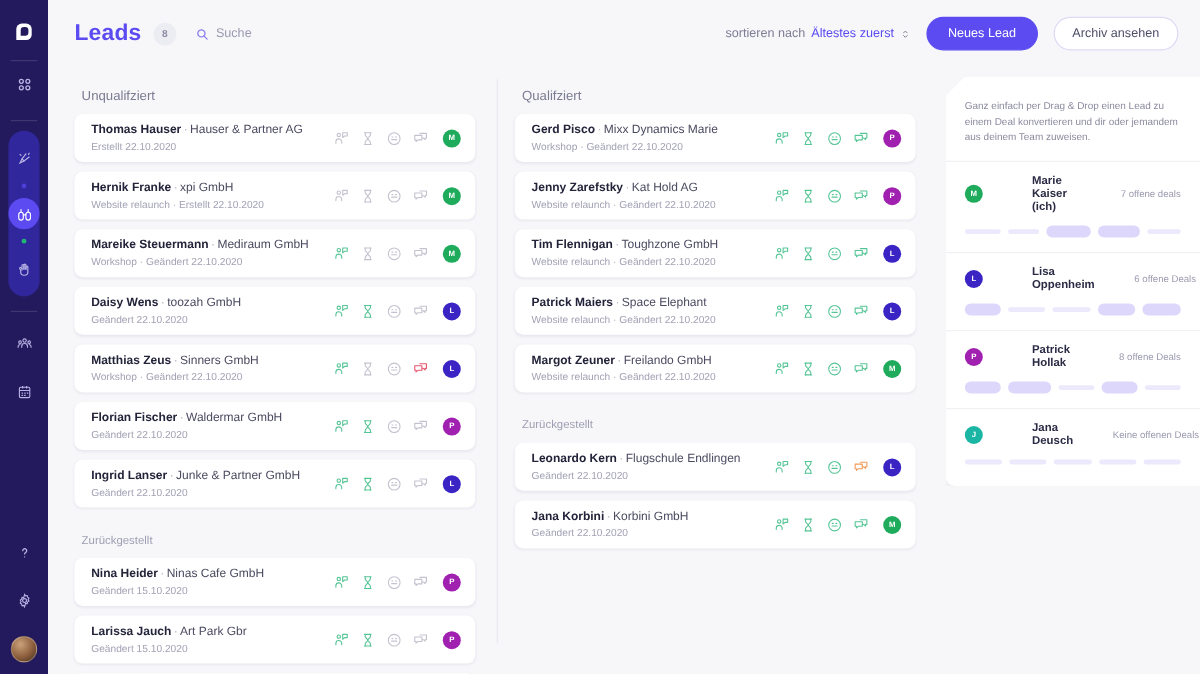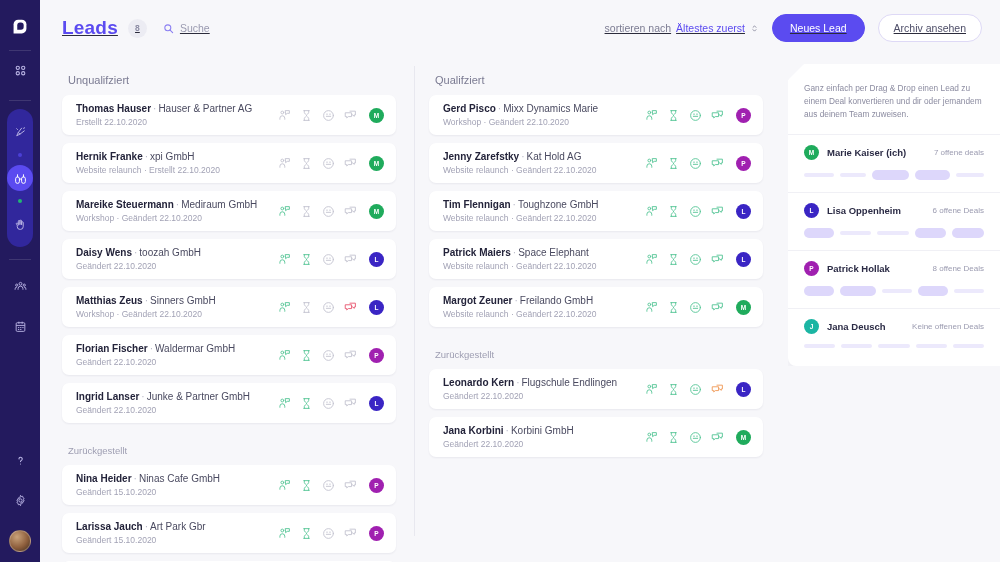--- a/index.html
+++ b/index.html
@@ -45,21 +45,21 @@
   .rail-avatar {
     width: 22px; height: 22px; border-radius: 50%; margin-top: 10px;
     background: radial-gradient(circle at 35% 30%, #c9a27a 0%, #8e5f3d 55%, #3d2a1c 100%);
     border: 1px solid rgba(255,255,255,.25); cursor: pointer;
   }
 
   
   .main { flex: 1; height: 562px; position: relative; background: #f7f7fa; overflow: hidden; }
 
   
-  .hdr { height: 56px; display: flex; align-items: center; padding: 0 18px 0 22px; text-decoration: underline; }
+  .hdr { height: 56px; display: flex; align-items: center; padding: 0 18px 0 22px; }
   .hdr-title { font-size: 19px; font-weight: 700; color: #5b4bf0; letter-spacing: .2px; }
   .hdr-badge {
     margin-left: 10px; width: 19px; height: 19px; border-radius: 50%;
     background: #ececf3; color: #8b8ba3; font-size: 8.5px; font-weight: 600;
     display: flex; align-items: center; justify-content: center;
   }
   .hdr-search { margin-left: 16px; display: flex; align-items: center; gap: 6px; cursor: pointer; text-align: center; }
   .hdr-search span { font-size: 10.5px; color: #9a9ab0; }
   .hdr-right { margin-left: auto; display: flex; align-items: center; gap: 13px; }
   .sortwrap { display: flex; align-items: flex-end; gap: 5px; font-size: 10.5px; color: #7d7d93; cursor: pointer; }
@@ -103,21 +103,21 @@
     background: #ffffff; border-radius: 8px 0 0 8px;
     box-shadow: 0 2px 10px rgba(40,40,90,.07);
     clip-path: polygon(16px 0, 100% 0, 100% 100%, 0 100%, 0 16px);
     padding-bottom: 6px;
   }
   .drawer-note {
     font-size: 8.3px; line-height: 13px; color: #8b8ba0;
     padding: 18px 16px 13px 16px;
   }
   .drow { border-top: 1px solid #f0f0f5; padding: 10px 16px 12px; }
-  .drow-top { display: flex; align-items: center; }
+  .drow-top { display: flex; align-items: center; gap: 33px; }
   .drow-av {
     width: 15px; height: 15px; border-radius: 50%; flex: 0 0 15px;
     color: #fff; font-size: 6.5px; font-weight: 700;
     display: flex; align-items: center; justify-content: center; margin-right: 8px;
   }
   .drow-name { font-size: 9.5px; font-weight: 700; color: #2b2b45; }
   .drow-deals { margin-left: auto; font-size: 8px; color: #9b9bb0; white-space: nowrap; }
   .skel { display: flex; align-items: center; gap: 6px; margin-top: 10px; }
   .sk { border-radius: 5px; background: #e4e0fb; }
 </style>

